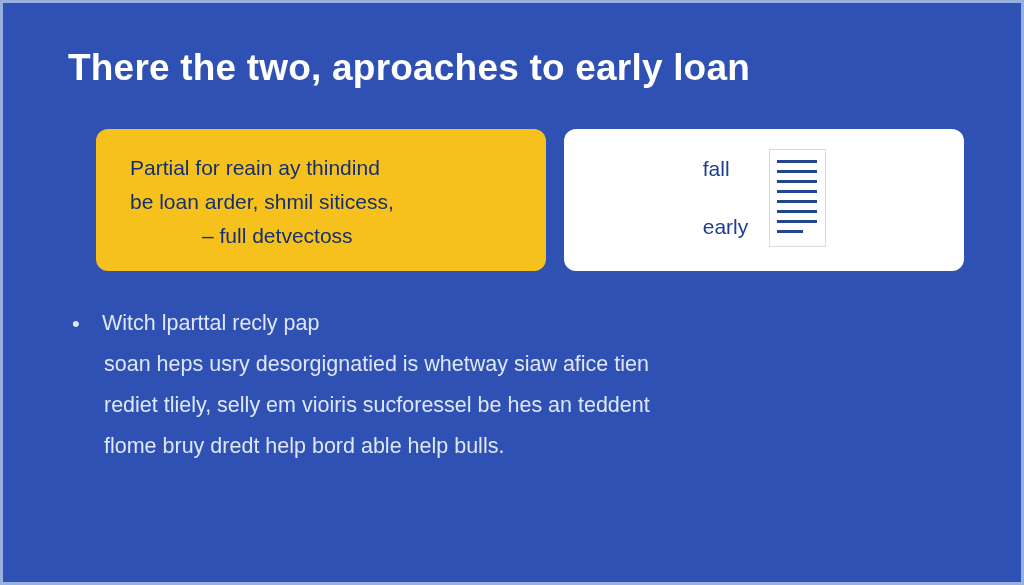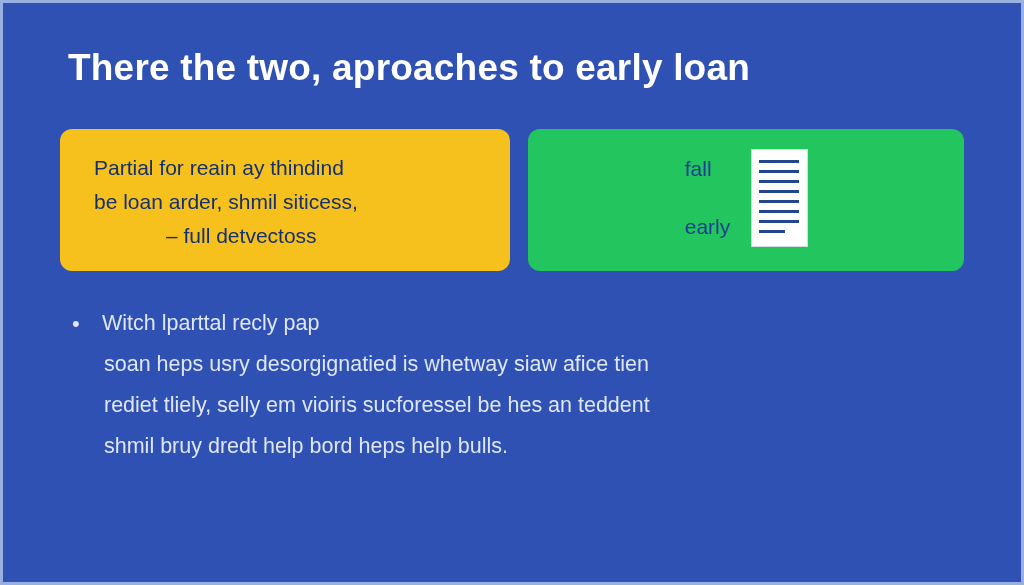--- a/index.html
+++ b/index.html
@@ -50,32 +50,33 @@
     box-sizing: border-box;
   }
   .card-left {
     flex: 0 0 450px;
     height: 142px;
     background: #f6c11d;
     padding: 22px 26px 0 34px;
     color: #15306e;
     font-size: 21px;
     line-height: 1.62;
+    margin-left: 36px;
   }
   .card-left .line {
     display: block;
     white-space: nowrap;
   }
   .card-left .line.indent {
     padding-left: 72px;
   }
   .card-right {
     flex: 1 1 auto;
     height: 142px;
-    background: #22c55e;
+    background: #ffffff;
     position: relative;
     display: flex;
     align-items: center;
     justify-content: center;
   }
   .right-inner {
     display: flex;
     align-items: center;
     gap: 22px;
     transform: translateY(-2px);
@@ -173,18 +174,18 @@
 
   </div>
 
   <div class="bullets">
     <div class="bullet-row">
       <span class="dot">•</span>
       <span class="bullet-text">
         <span class="line">Witch lparttal recly pap</span>
         <span class="line sub">soan heps usry desorgignatied is whetway siaw afice tien</span>
         <span class="line sub">rediet tliely, selly em vioiris sucforessel be hes an teddent</span>
-        <span class="line sub">shmil bruy dredt help bord heps help bulls.</span>
+        <span class="line sub">flome bruy dredt help bord able help bulls.</span>
       </span>
     </div>
   </div>
 
 </div>
 
 </body></html>

